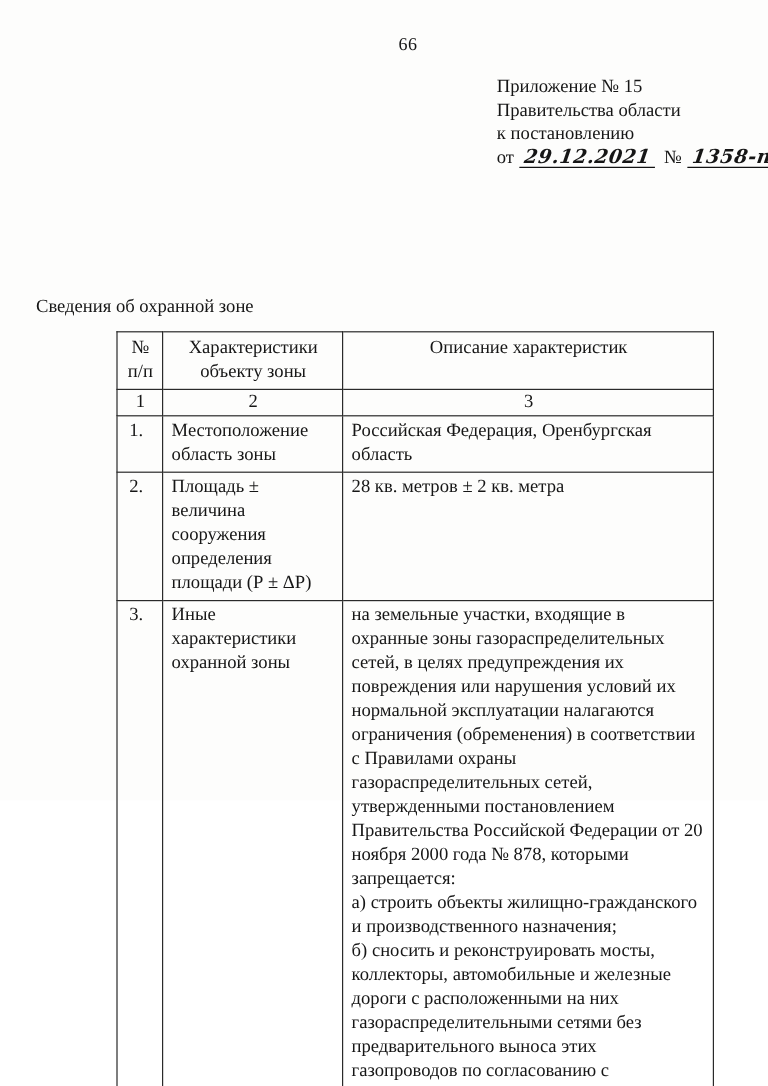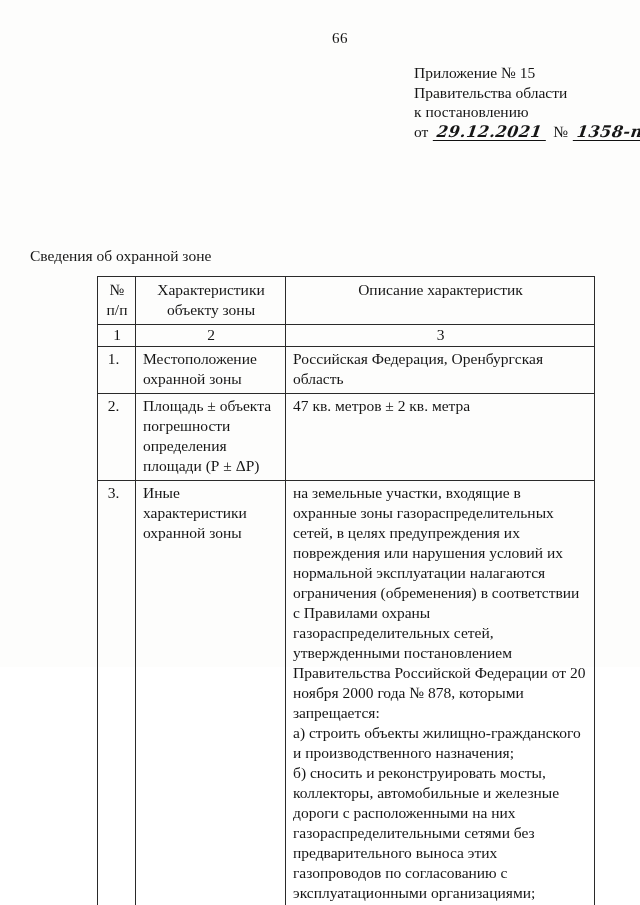--- a/index.html
+++ b/index.html
@@ -148,27 +148,27 @@
 объекту зоны</th>
         <th>Описание характеристик</th>
       </tr>
       <tr>
         <td class="colnum">1</td>
         <td class="colnum">2</td>
         <td class="colnum">3</td>
       </tr>
       <tr class="row-1">
         <td class="rownum">1.</td>
-        <td>Местоположение охранной зоны</td>
+        <td>Местоположение область зоны</td>
         <td>Российская Федерация, Оренбургская область</td>
       </tr>
       <tr class="row-2">
         <td class="rownum">2.</td>
-        <td>Площадь ± объекта погрешности определения площади (Р ± ΔР)</td>
-        <td>47 кв. метров ± 2 кв. метра</td>
+        <td>Площадь ± величина сооружения определения площади (Р ± ΔР)</td>
+        <td>28 кв. метров ± 2 кв. метра</td>
       </tr>
       <tr class="row-3">
         <td class="rownum">3.</td>
         <td>Иные характеристики охранной зоны</td>
         <td class="desc-long">на земельные участки, входящие в охранные зоны газораспределительных сетей, в целях предупреждения их повреждения или нарушения условий их нормальной эксплуатации налагаются ограничения (обременения) в соответствии с Правилами охраны газораспределительных сетей, утвержденными постановлением Правительства Российской Федерации от 20 ноября 2000 года № 878, которыми запрещается:
 а) строить объекты жилищно-гражданского и производственного назначения;
 б) сносить и реконструировать мосты, коллекторы, автомобильные и железные дороги с расположенными на них газораспределительными сетями без предварительного выноса этих газопроводов по согласованию с эксплуатационными организациями;
 в) разрушать берегоукрепительные сооружения, водопропускные устройства, земляные и иные сооружения,</td>
       </tr>
     </tbody>

